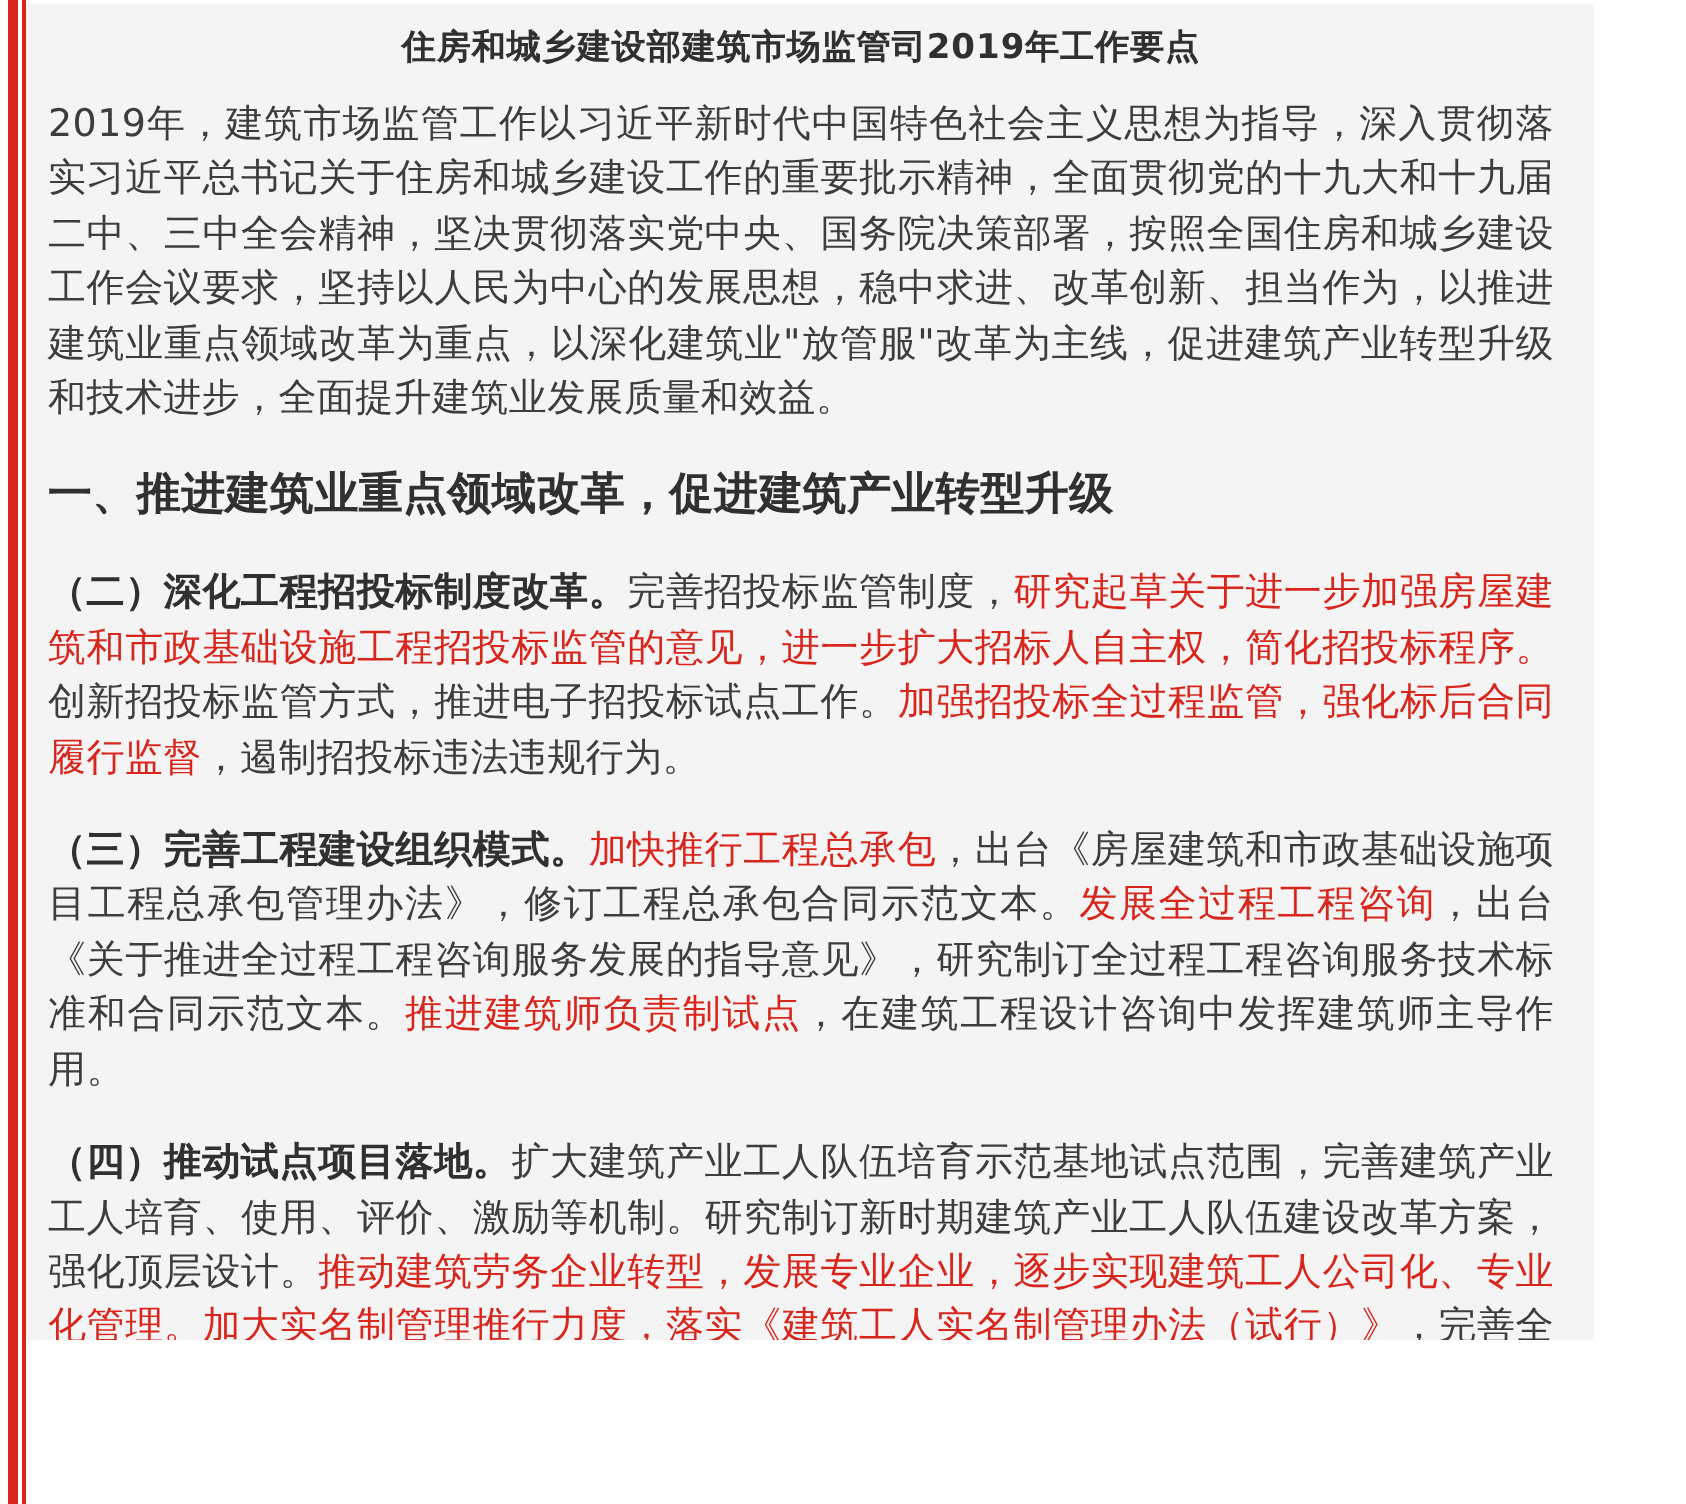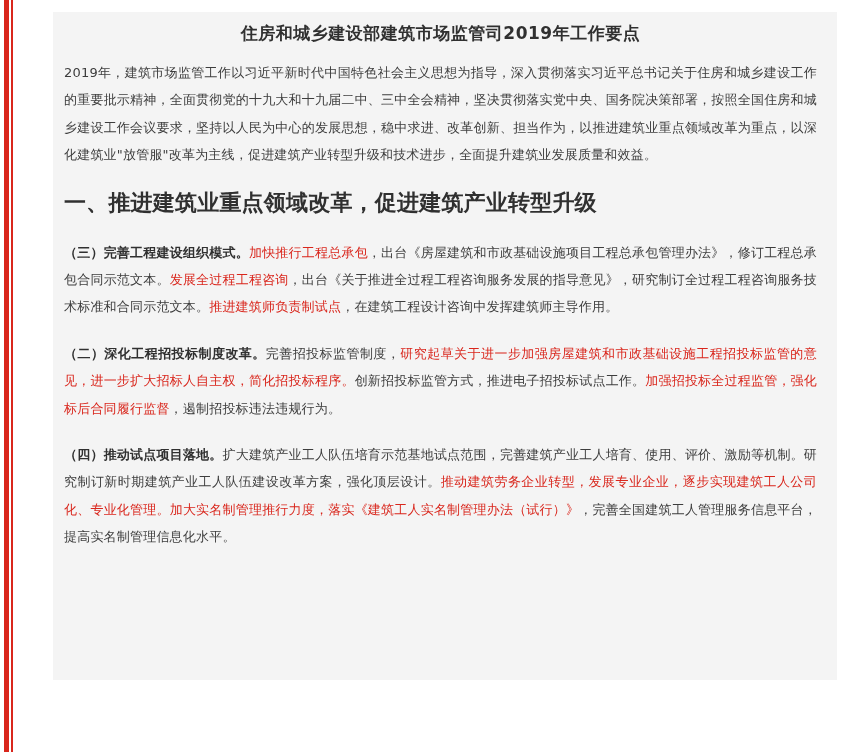--- a/index.html
+++ b/index.html
@@ -14,30 +14,30 @@
     width:843px;height:752px;overflow:hidden;position:relative;
   }
   .page{width:843px;height:752px;position:relative;background:#ffffff;}
   .accent-bar-outer{
     position:absolute;left:4px;top:0;width:5px;height:752px;background:var(--red);
   }
   .accent-bar-inner{
     position:absolute;left:11px;top:0;width:2px;height:752px;background:var(--red);
   }
   .card{
-    position:absolute;left:13px;top:12px;width:784px;height:668px;
+    position:absolute;left:13px;top:2px;width:784px;height:668px;
     background:var(--card-bg);box-sizing:border-box;
-    padding:6px 20px 8px 11px;overflow:hidden;margin-left:40px;
+    padding:6px 20px 8px 11px;overflow:hidden;
   }
   .doc-title{
     font-size:17px;font-weight:bold;color:var(--heading);
     text-align:center;margin:4px 0 14px 0;letter-spacing:0.5px;
   }
   .body-par{
-    font-size:13px;line-height:27.4px;color:var(--text);
+    font-size:19px;line-height:27.4px;color:var(--text);
     margin:0 0 19px 0;text-align:justify;letter-spacing:0.2px;
     text-justify:inter-ideograph;
   }
   .section-heading{
     font-size:22px;font-weight:bold;color:var(--heading);
     margin:0 0 21px 0;letter-spacing:0.2px;
   }
   .seg-normal{color:var(--text);}
   .seg-bold{font-weight:bold;color:var(--heading);}
   .seg-red{color:var(--red);}
@@ -45,17 +45,17 @@
 </head>
 <body>
 
 <div class="page">
   <div class="accent-bar-outer"></div>
   <div class="accent-bar-inner"></div>
   <div class="card">
     <h1 class="doc-title">住房和城乡建设部建筑市场监管司2019年工作要点</h1>
     <p class="body-par"><span class="seg-normal">2019年，建筑市场监管工作以习近平新时代中国特色社会主义思想为指导，深入贯彻落实习近平总书记关于住房和城乡建设工作的重要批示精神，全面贯彻党的十九大和十九届二中、三中全会精神，坚决贯彻落实党中央、国务院决策部署，按照全国住房和城乡建设工作会议要求，坚持以人民为中心的发展思想，稳中求进、改革创新、担当作为，以推进建筑业重点领域改革为重点，以深化建筑业"放管服"改革为主线，促进建筑产业转型升级和技术进步，全面提升建筑业发展质量和效益。</span></p>
     <h2 class="section-heading">一、推进建筑业重点领域改革，促进建筑产业转型升级</h2>
+    <p class="body-par"><span class="seg-bold">（二）深化工程招投标制度改革。</span><span class="seg-normal">完善招投标监管制度，</span><span class="seg-red">研究起草关于进一步加强房屋建筑和市政基础设施工程招投标监管的意见，进一步扩大招标人自主权，简化招投标程序。</span><span class="seg-normal">创新招投标监管方式，推进电子招投标试点工作。</span><span class="seg-red">加强招投标全过程监管，强化标后合同履行监督</span><span class="seg-normal">，遏制招投标违法违规行为。</span></p>
     <p class="body-par"><span class="seg-bold">（三）完善工程建设组织模式。</span><span class="seg-red">加快推行工程总承包</span><span class="seg-normal">，出台《房屋建筑和市政基础设施项目工程总承包管理办法》，修订工程总承包合同示范文本。</span><span class="seg-red">发展全过程工程咨询</span><span class="seg-normal">，出台《关于推进全过程工程咨询服务发展的指导意见》，研究制订全过程工程咨询服务技术标准和合同示范文本。</span><span class="seg-red">推进建筑师负责制试点</span><span class="seg-normal">，在建筑工程设计咨询中发挥建筑师主导作用。</span></p>
-    <p class="body-par"><span class="seg-bold">（二）深化工程招投标制度改革。</span><span class="seg-normal">完善招投标监管制度，</span><span class="seg-red">研究起草关于进一步加强房屋建筑和市政基础设施工程招投标监管的意见，进一步扩大招标人自主权，简化招投标程序。</span><span class="seg-normal">创新招投标监管方式，推进电子招投标试点工作。</span><span class="seg-red">加强招投标全过程监管，强化标后合同履行监督</span><span class="seg-normal">，遏制招投标违法违规行为。</span></p>
     <p class="body-par"><span class="seg-bold">（四）推动试点项目落地。</span><span class="seg-normal">扩大建筑产业工人队伍培育示范基地试点范围，完善建筑产业工人培育、使用、评价、激励等机制。研究制订新时期建筑产业工人队伍建设改革方案，强化顶层设计。</span><span class="seg-red">推动建筑劳务企业转型，发展专业企业，逐步实现建筑工人公司化、专业化管理。加大实名制管理推行力度，落实《建筑工人实名制管理办法（试行）》</span><span class="seg-normal">，完善全国建筑工人管理服务信息平台，提高实名制管理信息化水平。</span></p>
   </div>
 </div>
 
 </body></html>

